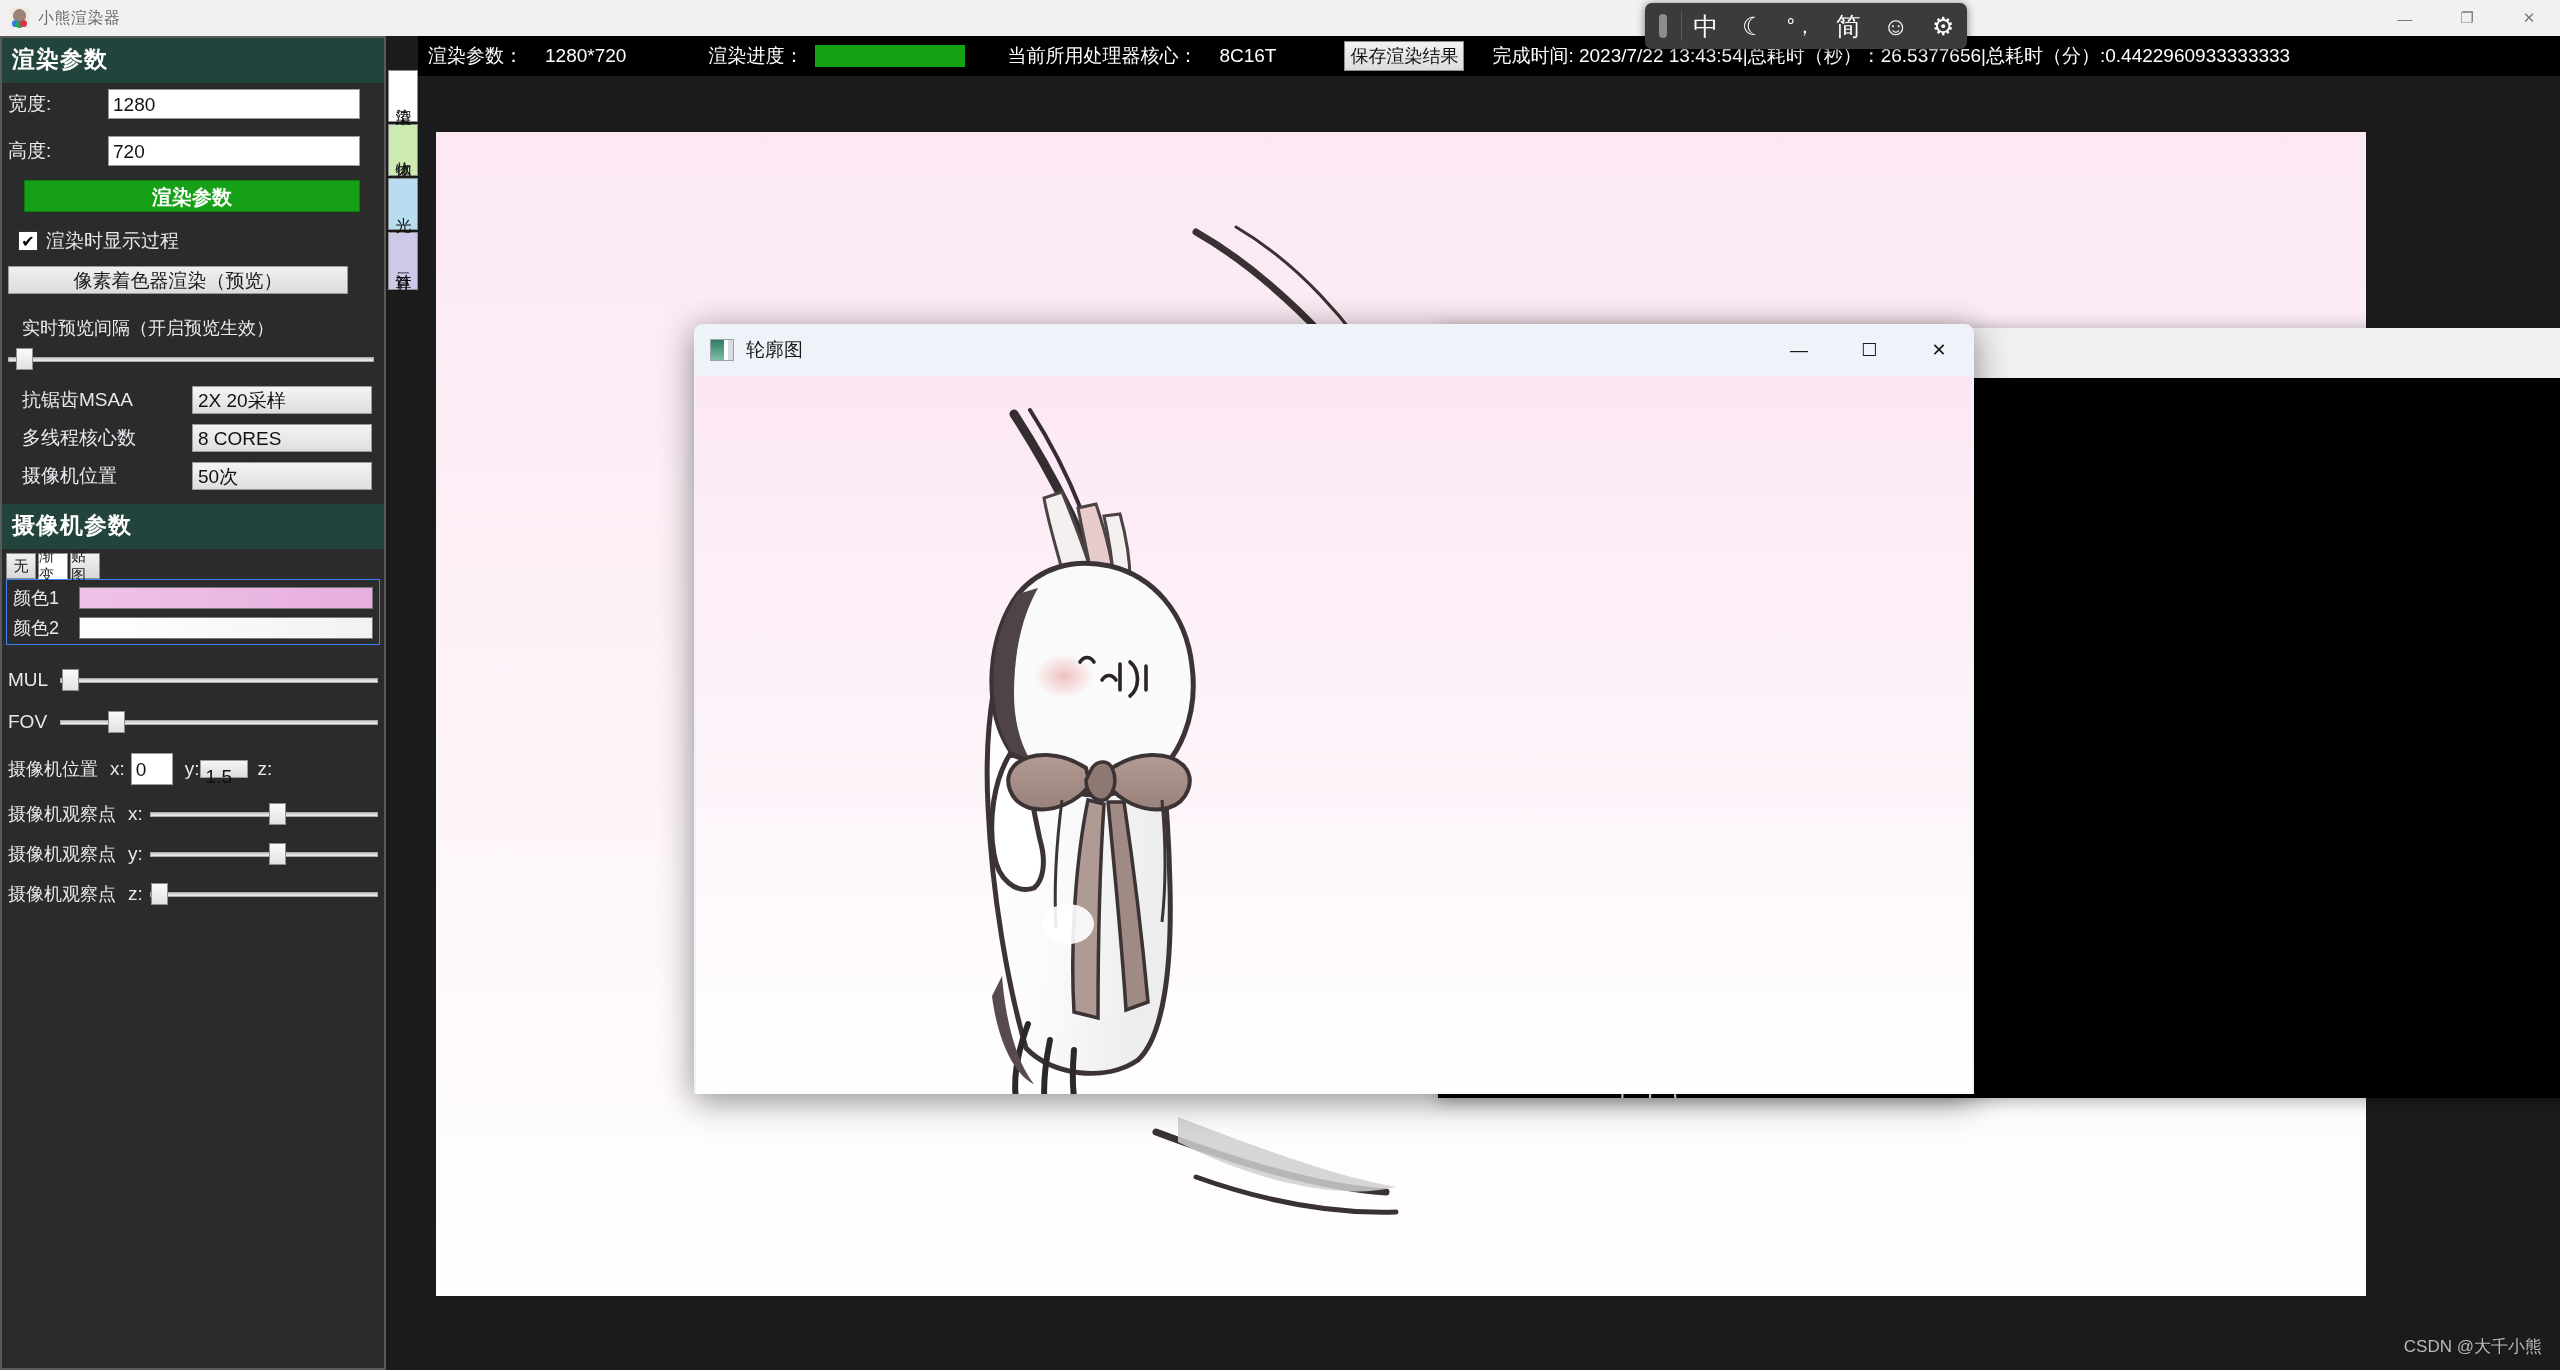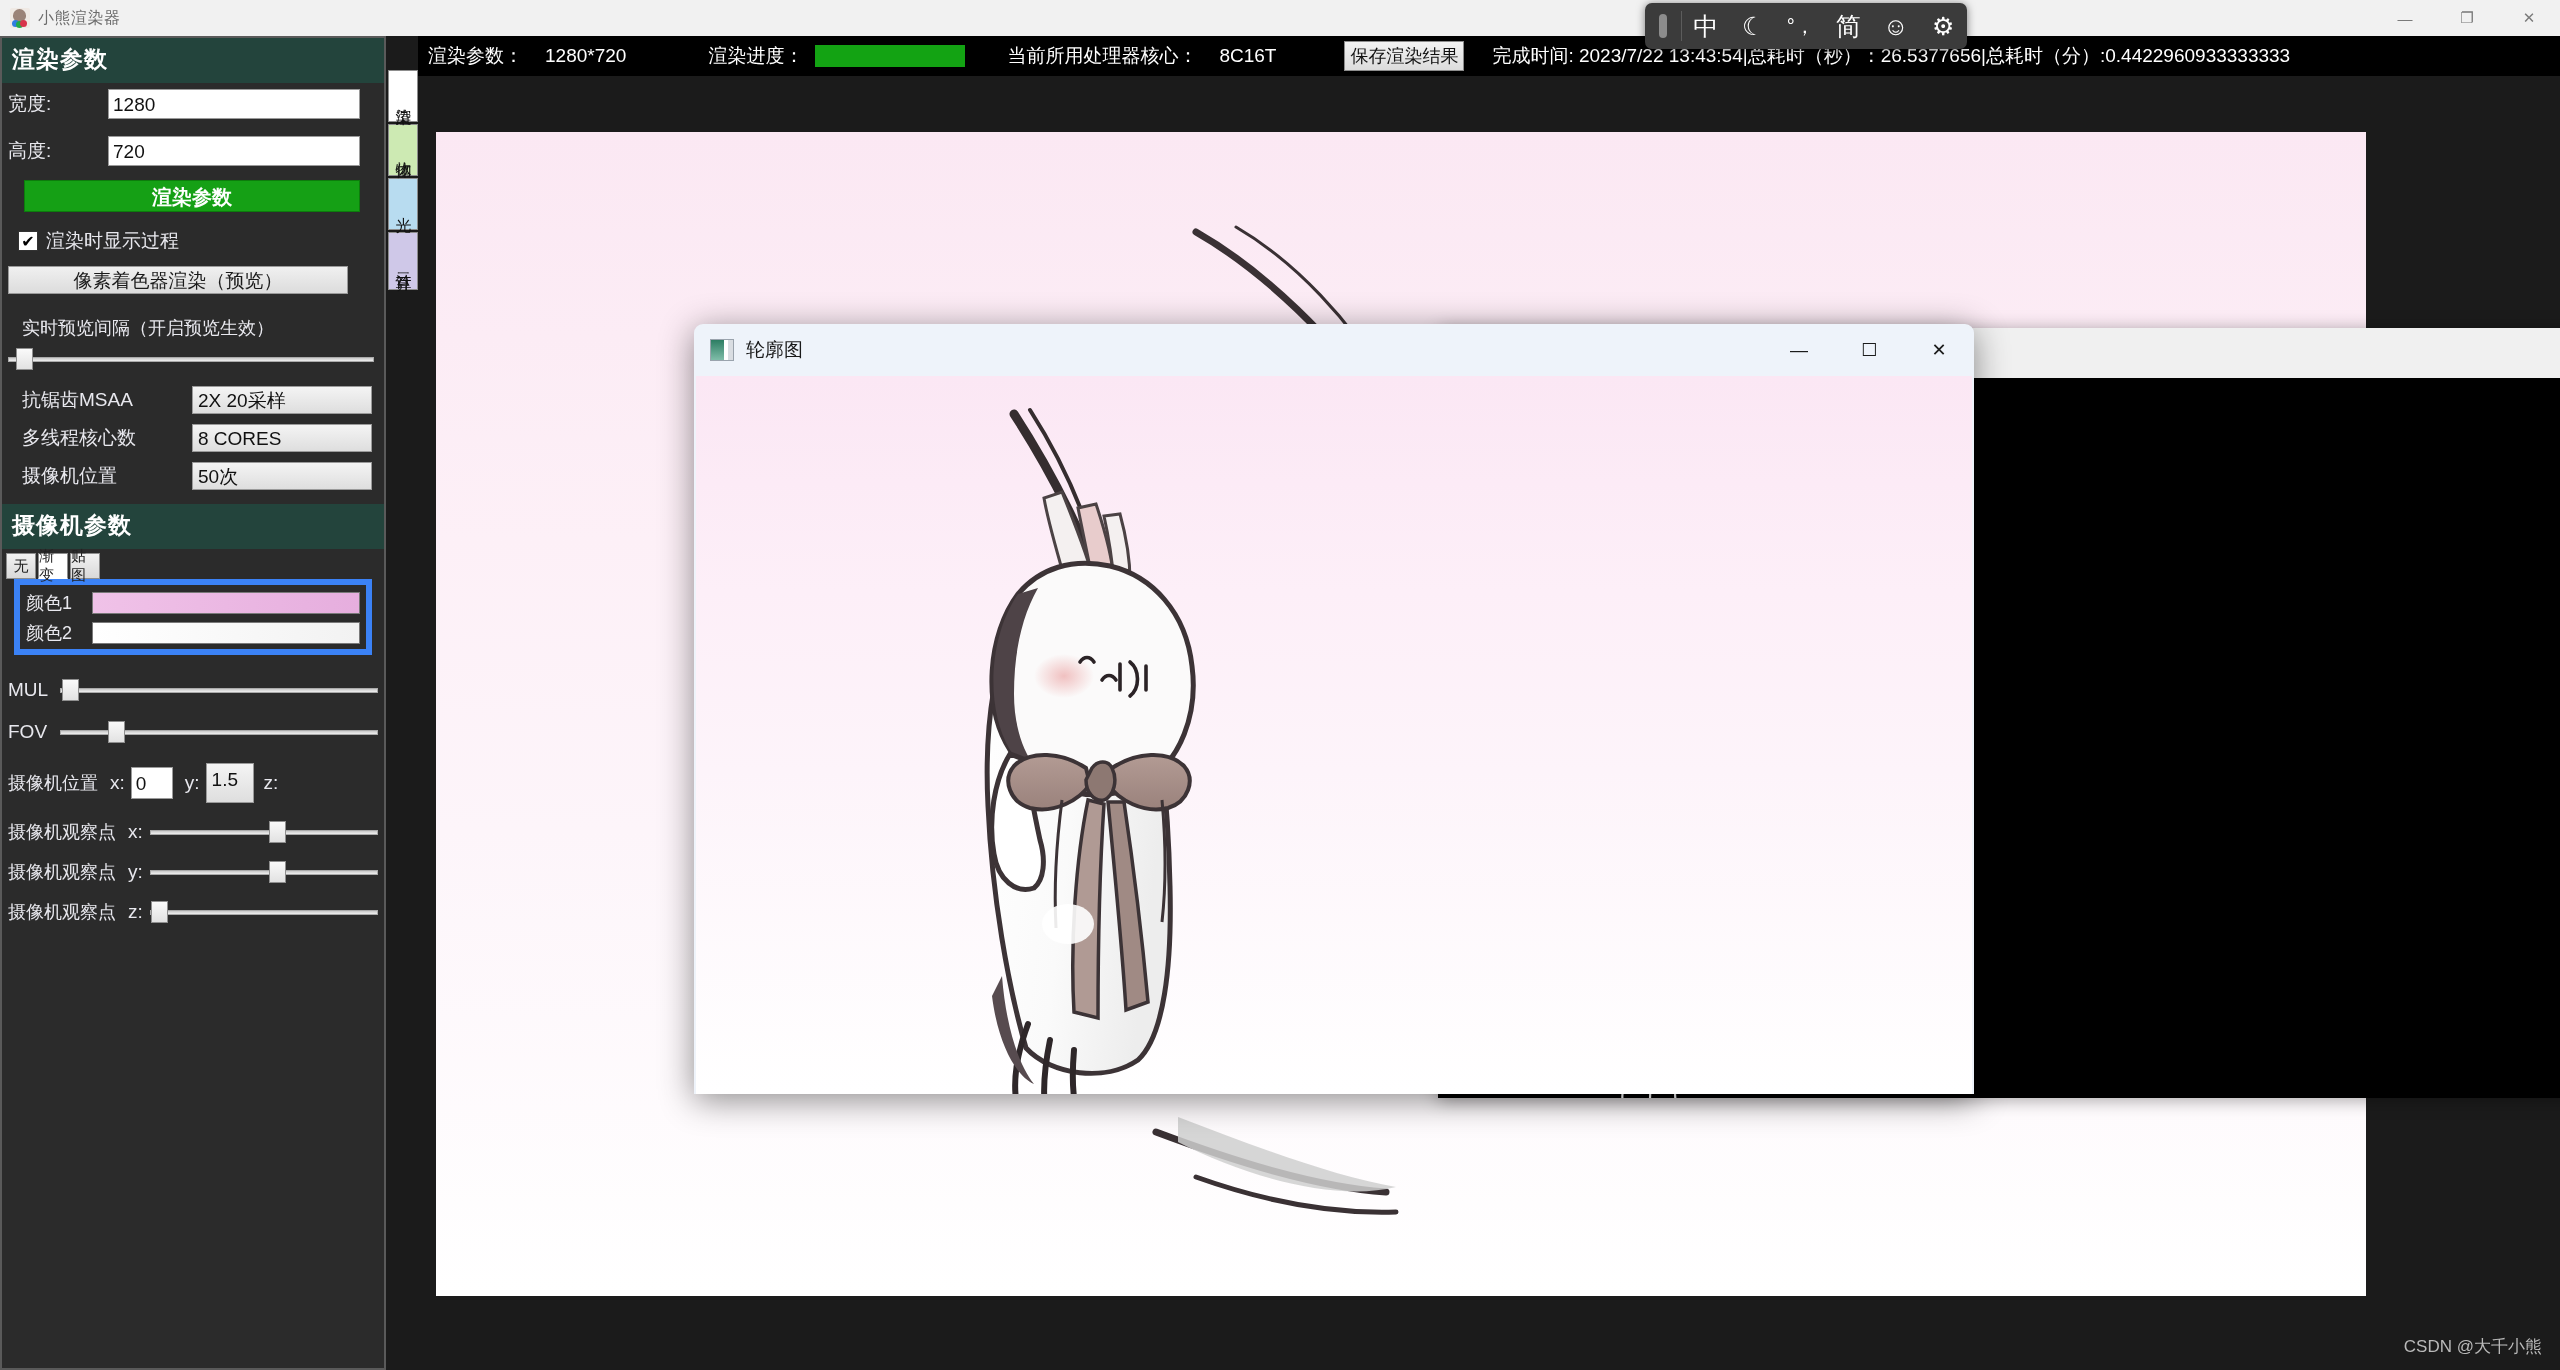--- a/index.html
+++ b/index.html
@@ -81,21 +81,21 @@
     font-size: 19px; color: #111; height: 28px; line-height: 28px; padding-left: 5px;
     box-sizing: border-box;
   }
   .tabstrip { display: flex; gap: 2px; padding: 4px 4px 0 4px; }
   .tabitem {
     width: 30px; height: 26px; background: linear-gradient(#f2f2f2,#d9d9d9);
     border: 1px solid #8d8d8d; display:flex;align-items:center;justify-content:center;
     font-size: 15px; color:#222; box-sizing: border-box;
   }
   .tabitem.sel { background: #fff; border-bottom-color:#fff; }
-  .colorgroup { border: 6px solid #3b82f6; margin: 0 12px; padding: 4px 0; }
+  .colorgroup { border: 1px solid #3b82f6; margin: 0 4px; padding: 4px 0; }
   .swatch { height: 22px; border: 1px solid #7a7a7a; box-sizing: border-box; }
 
   
   .vtabs { position:absolute; left: 388px; top: 70px; width: 30px; }
   .vtab {
     width: 30px; height: 52px; border: 1px solid #8d8d8d; box-sizing:border-box;
     display:flex; align-items:center; justify-content:center; margin-bottom: 2px;
   }
   .vtab span {
     writing-mode: vertical-rl; font-size: 16px; color: #111; letter-spacing: 1px;
@@ -273,21 +273,21 @@
         <div class="track"></div>
         <div class="thumb" style="left:48px"></div>
       </div>
     </div>
 
     <div class="row" style="margin-top:18px;">
       <div class="lbl" style="font-size:18px;">摄像机位置</div>
       <div class="lbl" style="margin-left:12px;">x:</div>
       <div class="txtbox" style="width:42px;height:32px;line-height:32px;margin-left:6px;">0</div>
       <div class="lbl" style="margin-left:12px;">y:</div>
-      <div class="combo" style="width:48px;height:40px;line-height:32px;margin-left:6px;">1.5</div>
+      <div class="combo" style="width:48px;height:18px;line-height:32px;">1.5</div>
       <div class="lbl" style="margin-left:10px;">z:</div>
     </div>
 
     <div class="row" style="margin-top:16px;">
       <div class="lbl" style="font-size:18px;">摄像机观察点</div>
       <div class="lbl" style="margin-left:12px;width:22px;">x:</div>
       <div class="slider" style="flex:1;">
         <div class="track"></div>
         <div class="thumb" style="left:52%"></div>
       </div>

